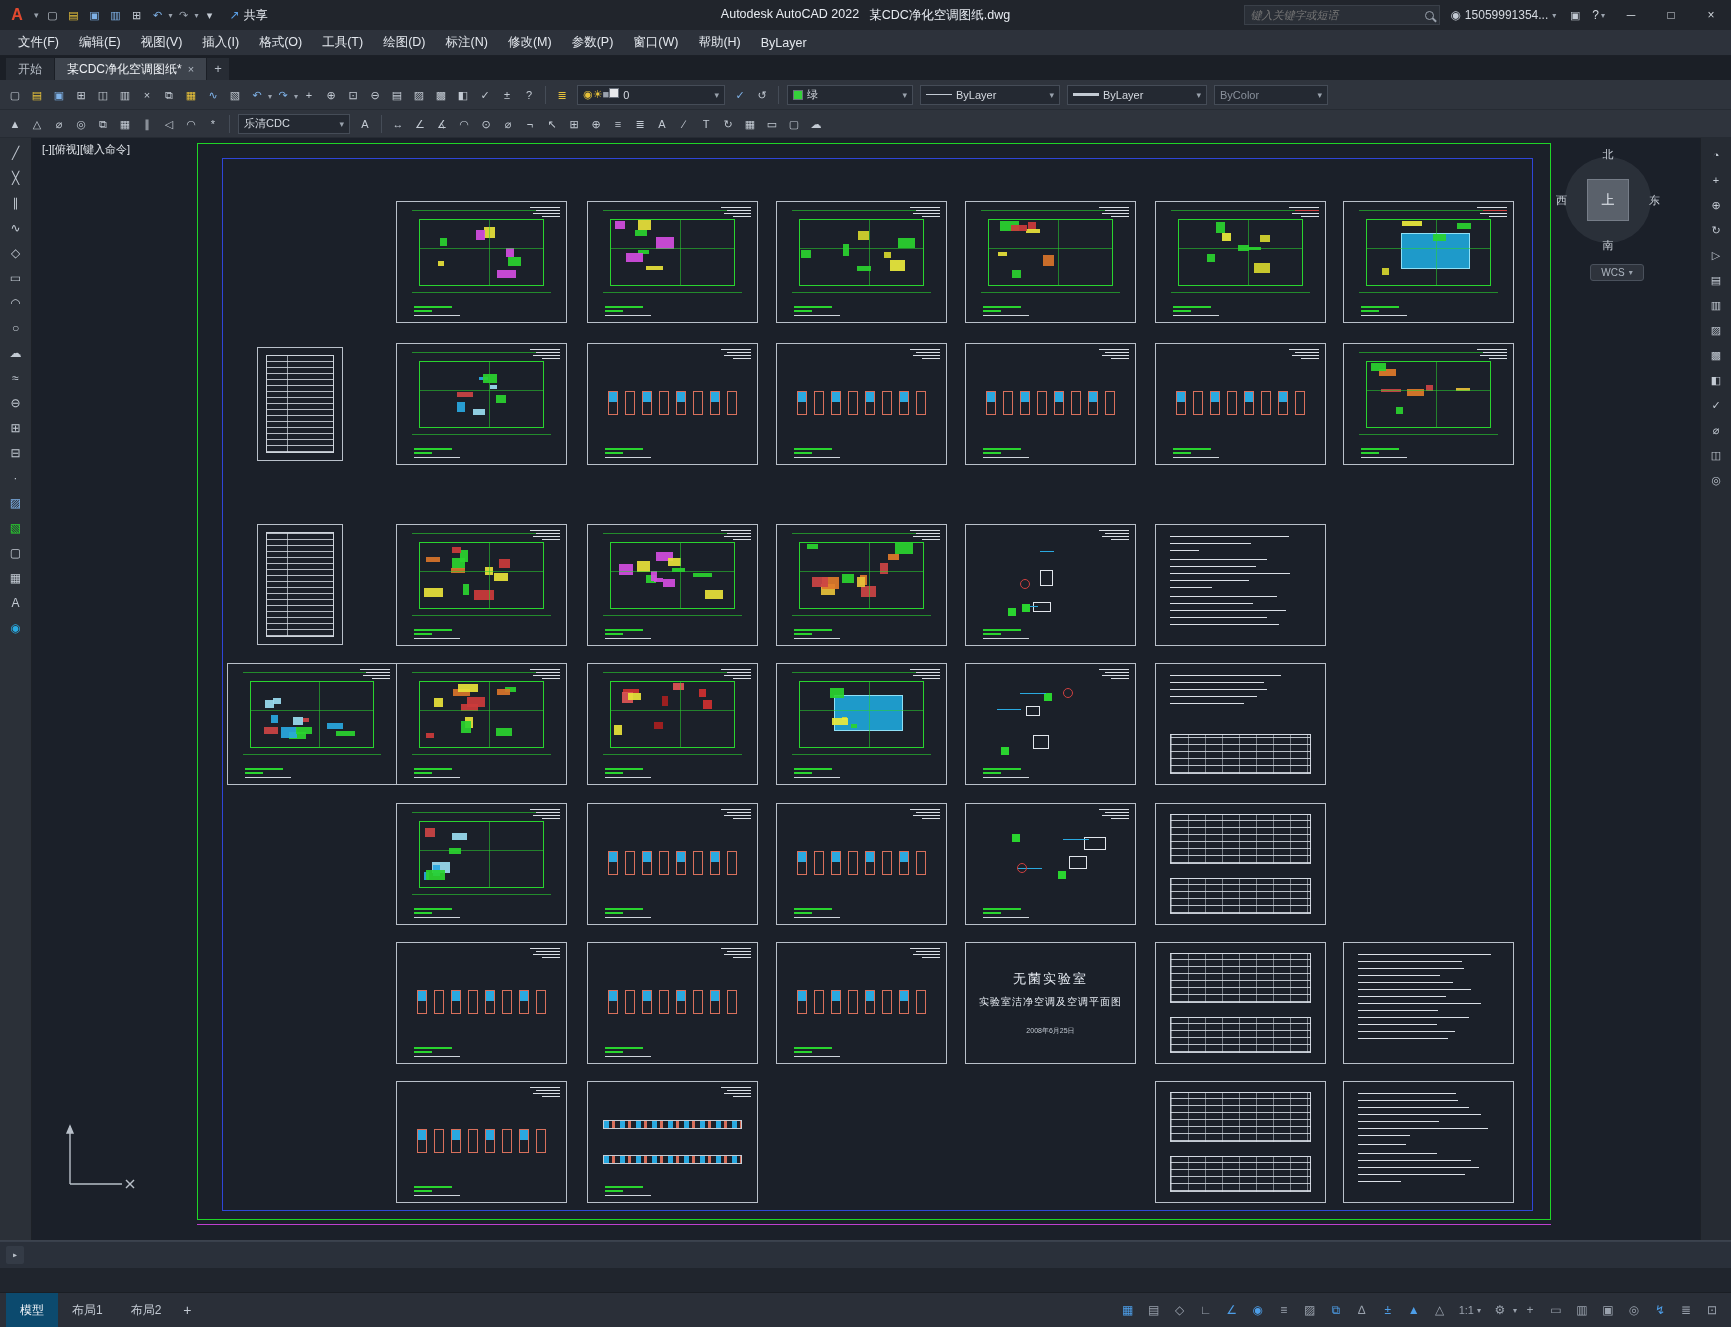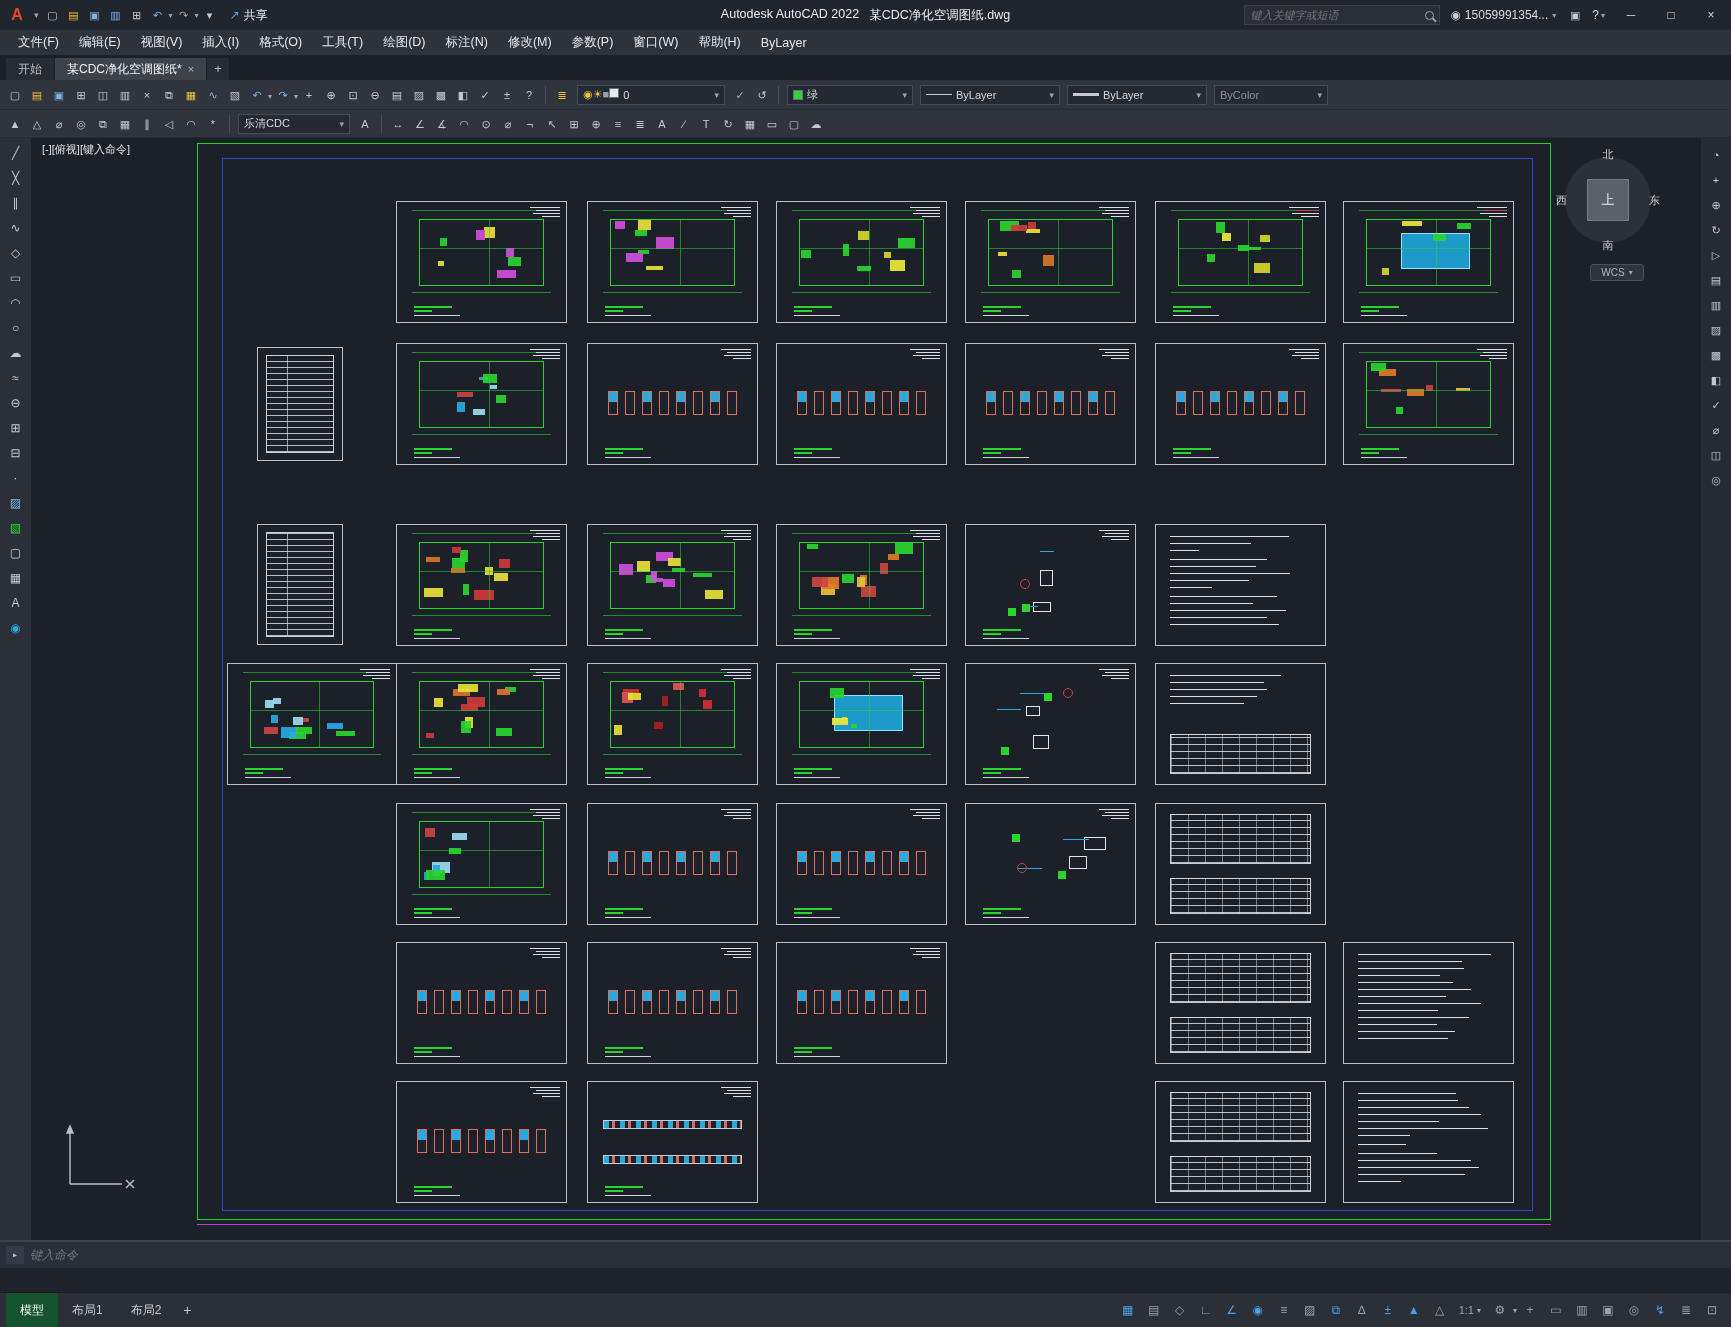--- a/index.html
+++ b/index.html
@@ -153,21 +153,21 @@
     align-items:center; padding-left:6px; gap:6px; }
   .cmd-prompt-icon { width:18px; height:18px; line-height:18px; text-align:center; background:#343b46;
     color:#b9c0c9; font-size:10px; border-radius:2px; }
   .cmd-inputrow input { flex:1; background:transparent; border:none; outline:none; color:#9aa2ad;
     font-style:italic; font-size:12px; font-family:"DejaVu Sans Mono", monospace; }
 
   
   .statusbar { height:35px; background:#2a2f38; display:flex; align-items:center; padding:0 6px;
     flex:0 0 35px; border-top:1px solid #1a1e24; }
   .mtab { padding:0 14px; height:35px; line-height:35px; font-size:12px; color:#c3cad3; }
-  .mtab.active { background:#14532d; color:#f0f3f7; }
+  .mtab.active { background:#0c4a6e; color:#f0f3f7; }
   .mtab-add { width:24px; text-align:center; color:#c3cad3; font-size:14px; }
   .st-spacer { flex:1; }
   .st-icon { width:26px; height:24px; line-height:24px; text-align:center; font-size:12px;
     color:#9aa2ad; border-radius:2px; display:inline-block; }
   .st-icon.on { color:#4d9ee8; }
   .st-scale { display:flex; align-items:center; gap:3px; color:#9aa2ad; font-size:11px; padding:0 6px; }
   .status-icons { display:flex; align-items:center; }
 </style>
 </head>
 <body>
@@ -1058,20 +1058,27 @@
               <div class="tl" style="width: 24px;"></div>
               <div class="tl" style="width: 27px;"></div>
               <div class="tl" style="width: 18px;"></div>
             </div>
             <div class="cap">
               <div class="c1"></div>
               <div class="c2"></div>
               <div class="c3"></div>
             </div>
           </div>
+          <div class="sheet" style="left: 933px; top: 804px; width: 171px; height: 122px;">
+            <div class="tp">
+              <span class="tp1">无菌实验室</span>
+              <span class="tp2">实验室洁净空调及空调平面图</span>
+              <span class="tp3">2008年6月25日</span>
+            </div>
+          </div>
           <div class="sheet" style="left: 1123px; top: 804px; width: 171px; height: 122px;">
             <div class="sched a"></div>
             <div class="sched b"></div>
           </div>
           <div class="sheet" style="left: 1311px; top: 804px; width: 171px; height: 122px;">
             <div class="doc">
               <div class="dline" style="width: 94.048%;"></div>
               <div class="dline" style="width: 73.2706%;"></div>
               <div class="dline" style="width: 75.0464%;"></div>
               <div class="dline" style="width: 58.3352%;"></div>
@@ -1187,21 +1194,20 @@
         <span class="nav-icon">✓</span>
         <span class="nav-icon">⌀</span>
         <span class="nav-icon">◫</span>
         <span class="nav-icon">◎</span>
       </div>
   </div>
 
   <div class="cmd">
     <div class="cmd-inputrow">
       <span class="cmd-prompt-icon">▸</span>
-      <input placeholder="键入命令" style="">
     </div>
   </div>
 
   <div class="statusbar">
     <span class="mtab active">模型</span>
     <span class="mtab">布局1</span>
     <span class="mtab">布局2</span>
     <span class="mtab-add">+</span>
     <span class="st-spacer"></span>
     <span class="status-icons">

